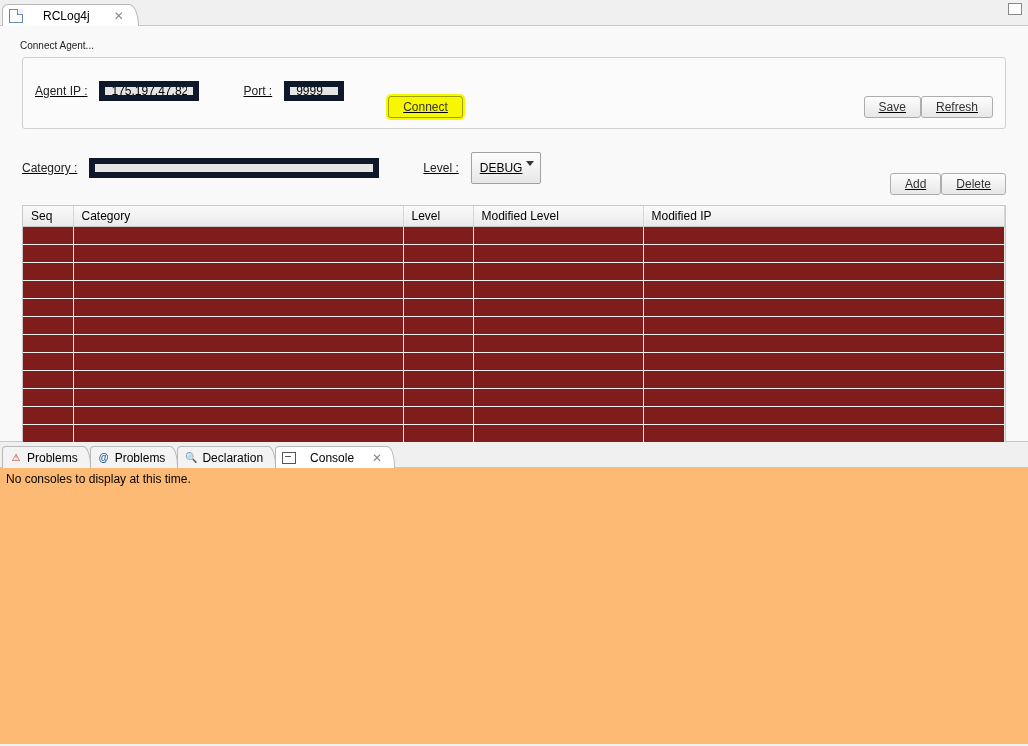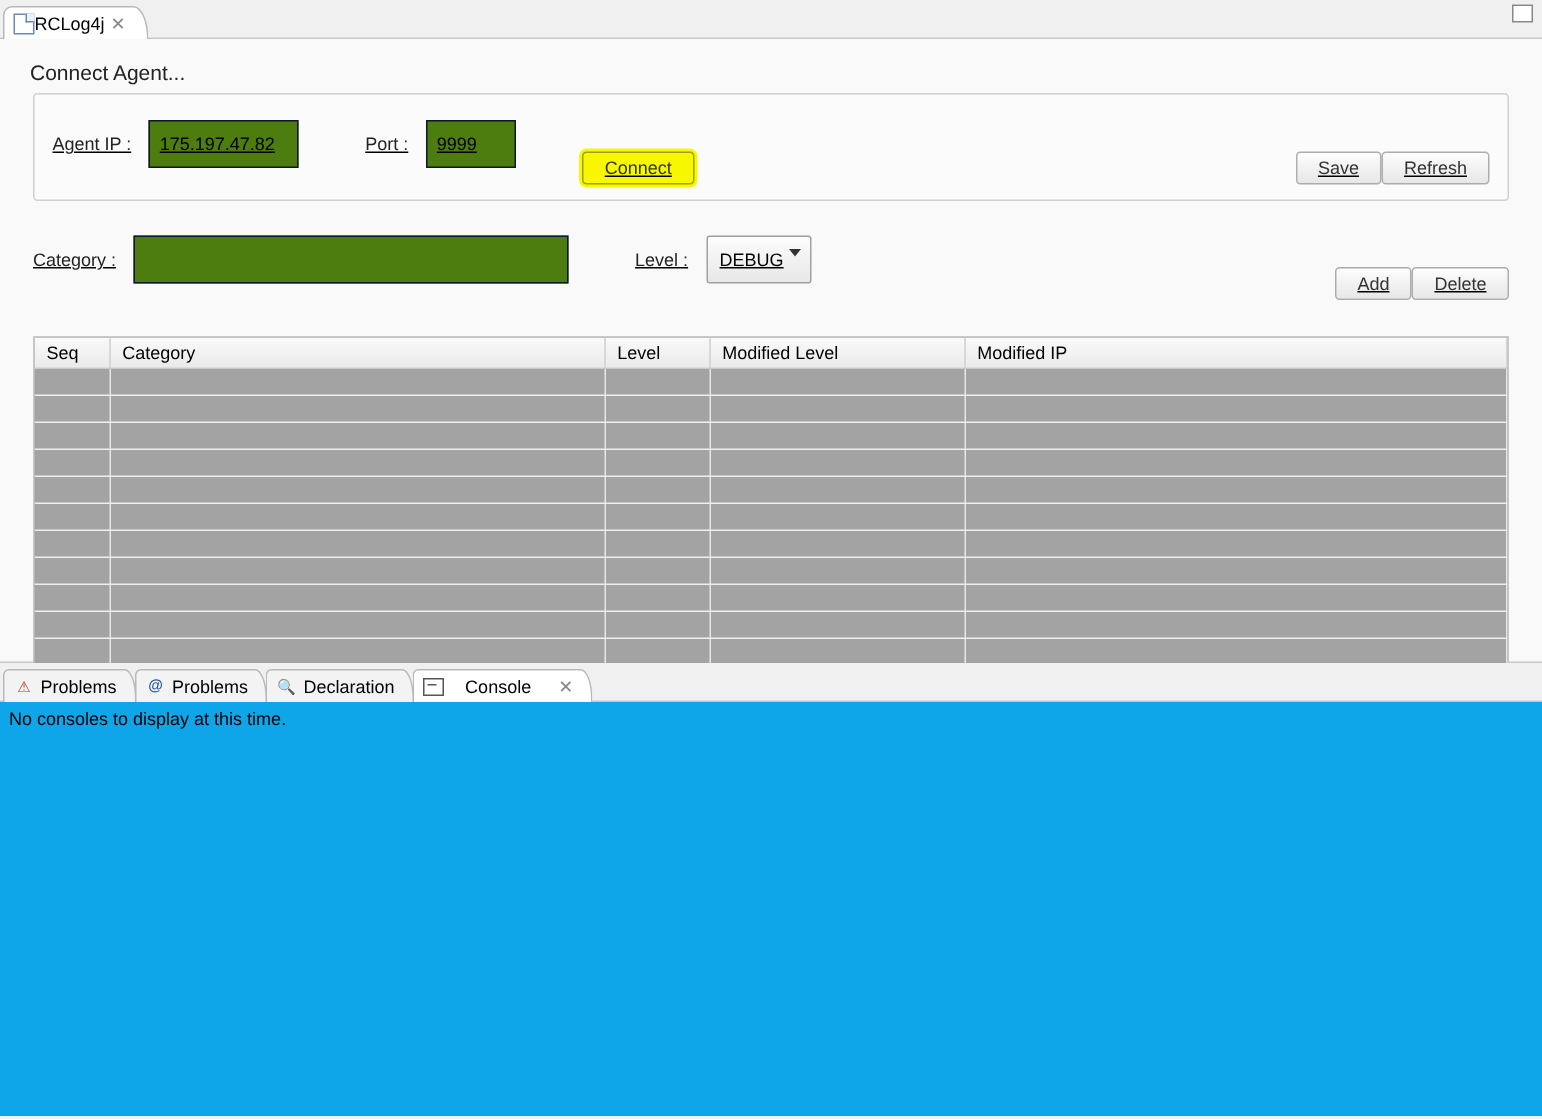--- a/index.html
+++ b/index.html
@@ -26,21 +26,21 @@
   .top-tab {
     display: flex;
     align-items: center;
     height: 22px;
     background: #ffffff;
     border: 1px solid #b8b8b8;
     border-bottom: none;
     border-top-left-radius: 6px;
     border-top-right-radius: 10px 22px;
     padding: 0 14px 0 6px;
-    gap: 0;
+    gap: 20px;
     position: relative;
     bottom: -1px;
   }
   .tab-doc-icon {
     width: 14px; height: 14px;
     background: #fff; border: 1px solid #6a8bb8;
     position: relative;
   }
   .tab-doc-icon::after {
     content: ''; position: absolute; right: -1px; top: -1px;
@@ -69,36 +69,36 @@
 
   .group-box {
     border: 1px solid #d0d0d0;
     border-radius: 3px;
     background: #fbfbfb;
     padding: 6px 12px 10px 12px;
     margin: 0 12px 12px 12px;
     position: relative;
   }
   .group-title {
-    font-size: 14px;
+    font-size: 10px;
     color: #222;
     margin: 4px 0 6px 10px;
     display: block;
   }
   .row {
     display: flex;
     align-items: center;
     gap: 12px;
     text-decoration: underline;
   }
   .label { color: #222; }
   .text-input {
-    height: 32px;
-    border: 1px solid #0f172a;
-    background: #4d7c0f;
+    height: 20px;
+    border: 6px solid #0f172a;
+    background: #e5e5e5;
     padding: 1px 6px;
     font: inherit;
   }
   .btn {
     height: 22px;
     border: 1px solid #adadad;
     background: linear-gradient(#fdfdfd, #e7e7e7);
     border-radius: 3px;
     padding: 0 14px;
     font: inherit;
@@ -132,22 +132,22 @@
     border-right: 4px solid transparent;
     border-top: 5px solid #333;
   }
 
   .edit-section {
     margin: 0 12px;
   }
 
   .table-wrap {
     border: 1px solid #c8c8c8;
-    margin-top: 24px;
-    background: #a3a3a3;
+    margin-top: 10px;
+    background: #7f1d1d;
     height: 296px;
     overflow: hidden;
   }
   table {
     width: 100%;
     border-collapse: collapse;
     table-layout: fixed;
   }
   thead th {
     background: linear-gradient(#fafafa, #eaeaea);
@@ -200,21 +200,21 @@
     display: inline-flex; align-items: center; justify-content: center;
     font-size: 10px;
   }
   .i-problems { color: #c0392b; }
   .i-javadoc  { color: #2c5aa0; font-weight: bold;}
   .i-decl     { color: #d89b00; }
   .i-console  { width:14px; height:12px; border:1px solid #555; background:#fff; position:relative;}
   .i-console::after{content:''; position:absolute; left:2px; top:3px; width:6px; height:1px; background:#555;}
 
   .console-area {
-    background: #0ea5e9;
+    background: #fdba74;
     height: 276px;
     padding: 4px 6px;
   }
 </style>
 </head>
 <body>
 
 <div class="top-tab-bar">
   <div class="top-tab">
     <span class="tab-doc-icon"></span>

